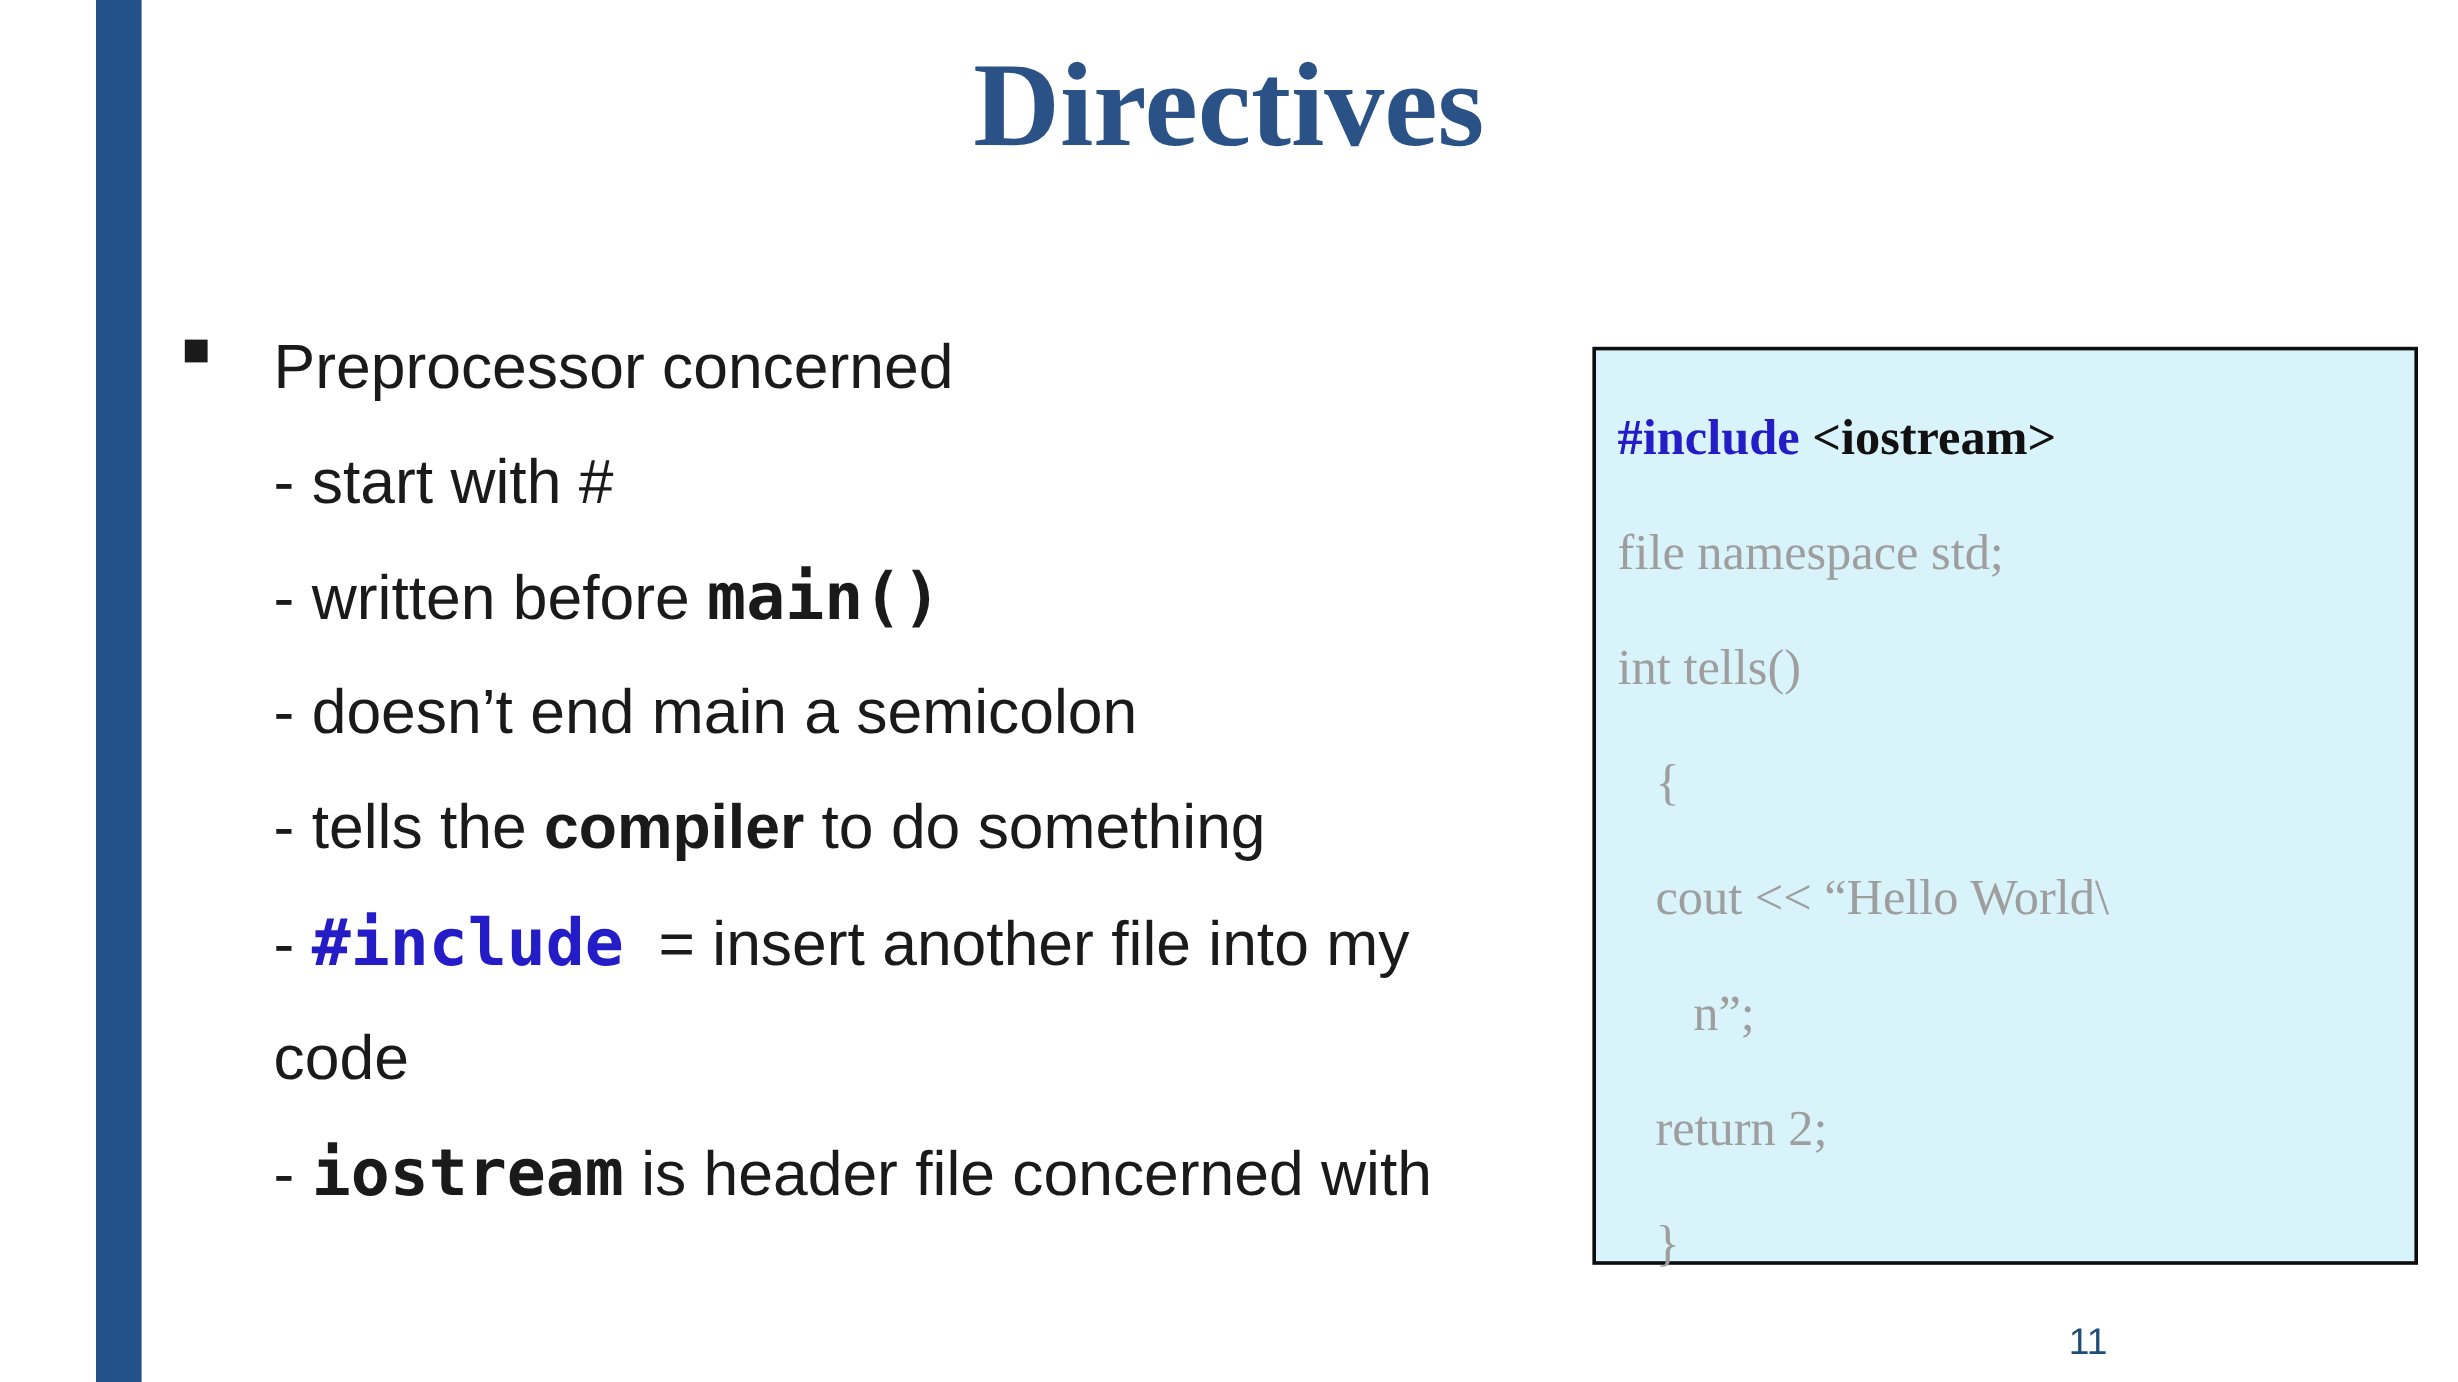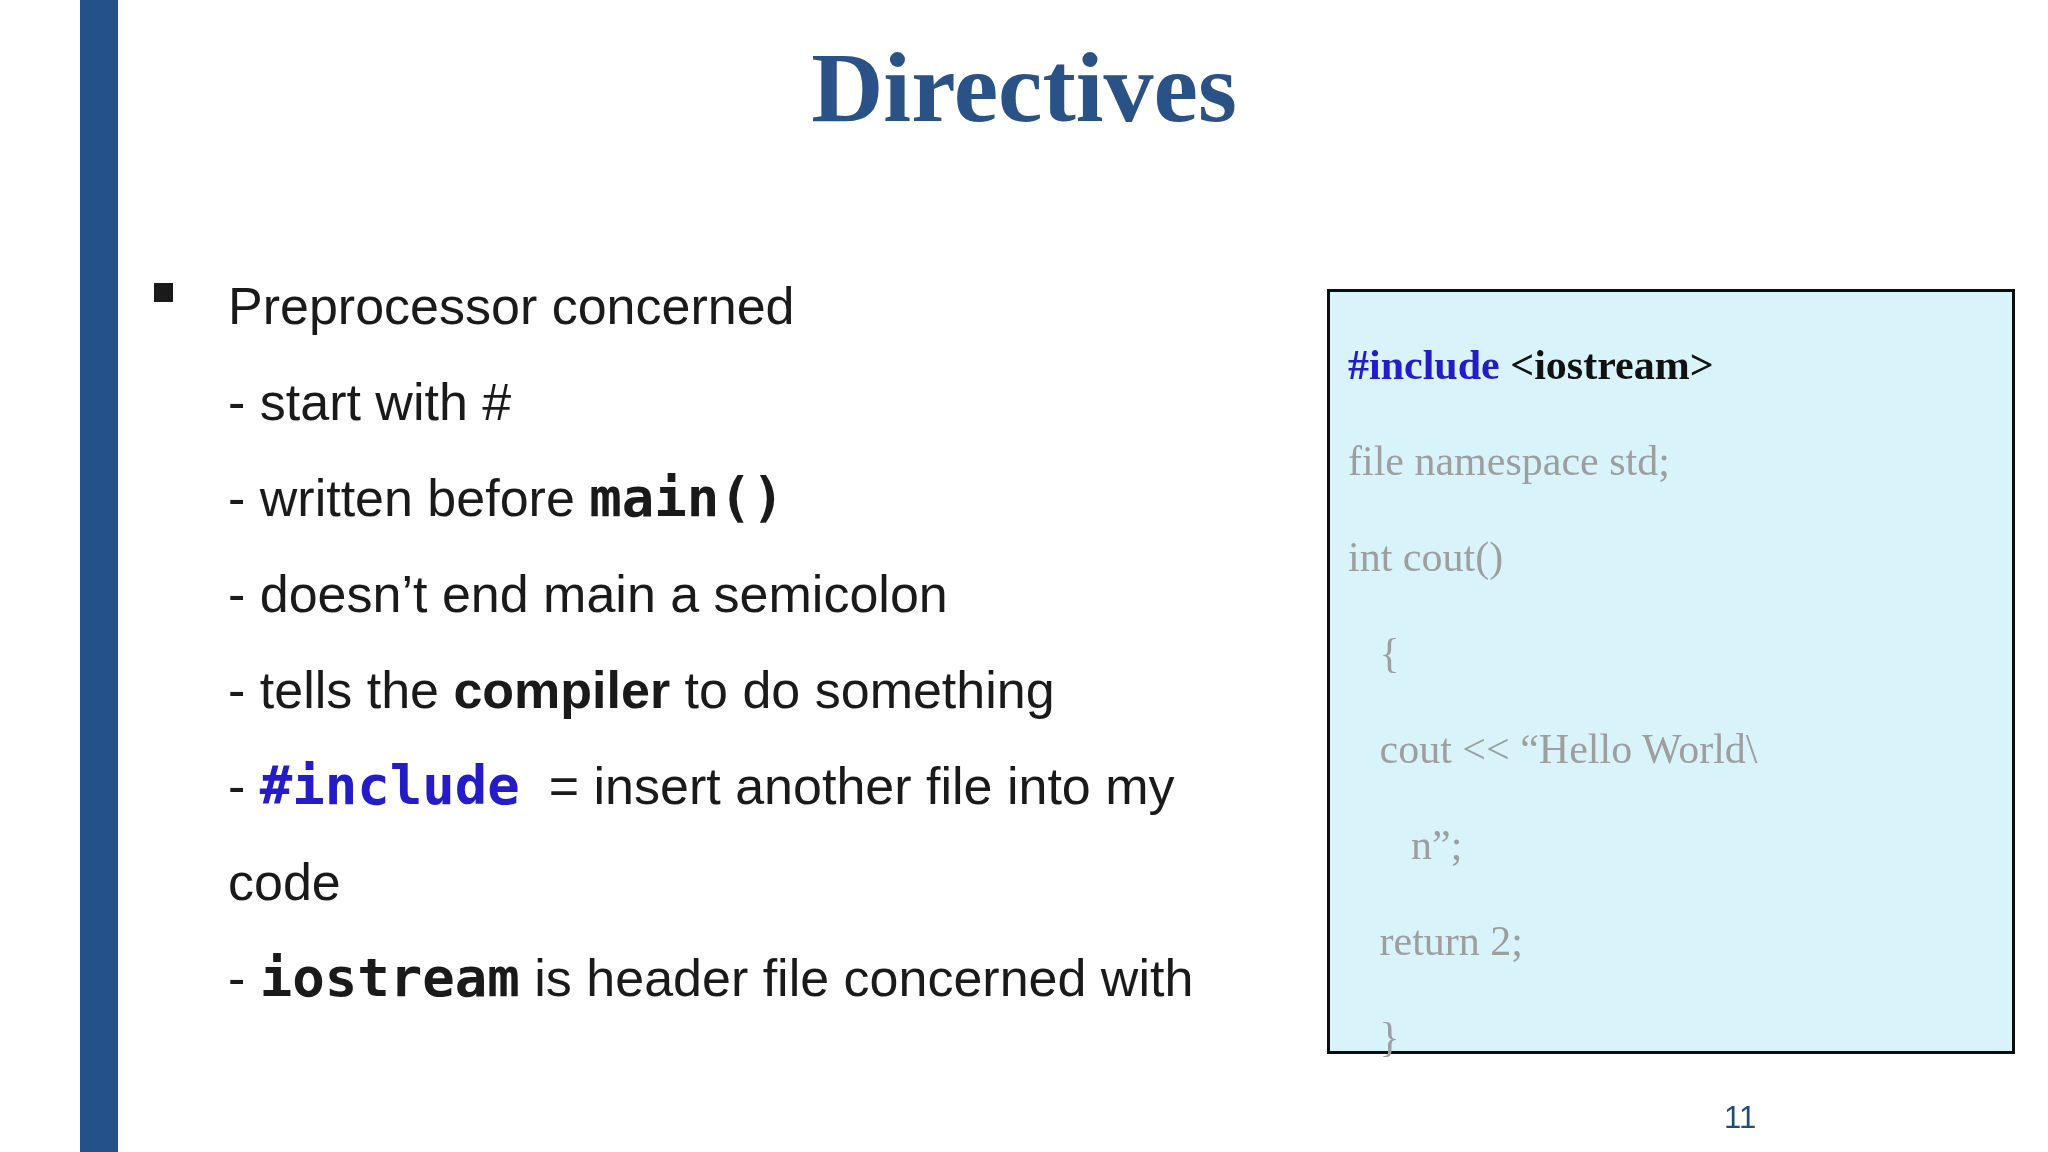--- a/index.html
+++ b/index.html
@@ -124,21 +124,21 @@
       <div class="b-line"><span class="seg-plain">- written before </span><span class="seg-mono">main()</span></div>
       <div class="b-line"><span class="seg-plain">- doesn’t end main a semicolon</span></div>
       <div class="b-line"><span class="seg-plain">- tells the </span><span class="seg-bold">compiler</span><span class="seg-plain"> to do something</span></div>
       <div class="b-line"><span class="seg-plain">- </span><span class="seg-mono-blue">#include</span><span class="seg-plain">  = insert another file into my</span></div>
       <div class="b-line"><span class="seg-plain">code</span></div>
       <div class="b-line"><span class="seg-plain">- </span><span class="seg-mono">iostream</span><span class="seg-plain"> is header file concerned with</span></div>
     </div>
   <div class="codebox">
       <div class="c-line"><span class="seg-kw">#include</span><span class="seg-code-black"> &lt;iostream&gt;</span></div>
       <div class="c-line"><span class="seg-code-gray">file namespace std;</span></div>
-      <div class="c-line"><span class="seg-code-gray">int cout()</span></div>
+      <div class="c-line"><span class="seg-code-gray">int tells()</span></div>
       <div class="c-line"><span class="seg-code-gray">   {</span></div>
       <div class="c-line"><span class="seg-code-gray">   cout &lt;&lt; “Hello World\</span></div>
       <div class="c-line"><span class="seg-code-gray">      n”;</span></div>
       <div class="c-line"><span class="seg-code-gray">   return 2;</span></div>
       <div class="c-line"><span class="seg-code-gray">   }</span></div>
     </div>
   <div class="pagenum">11</div>
 </div>
 
 </body></html>

